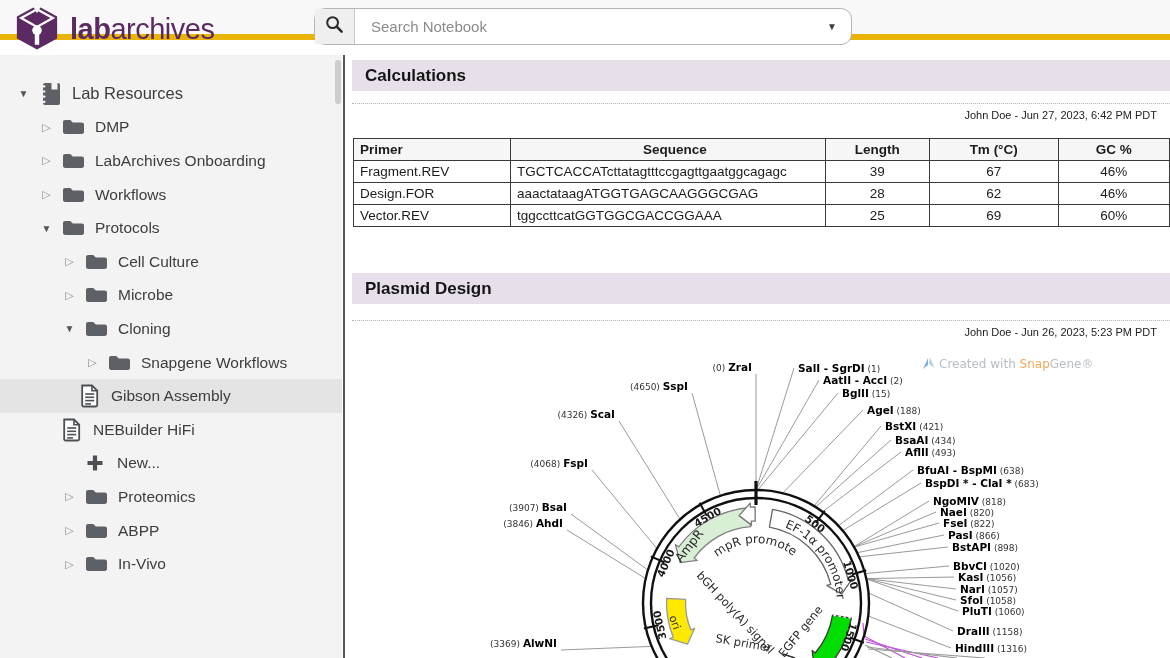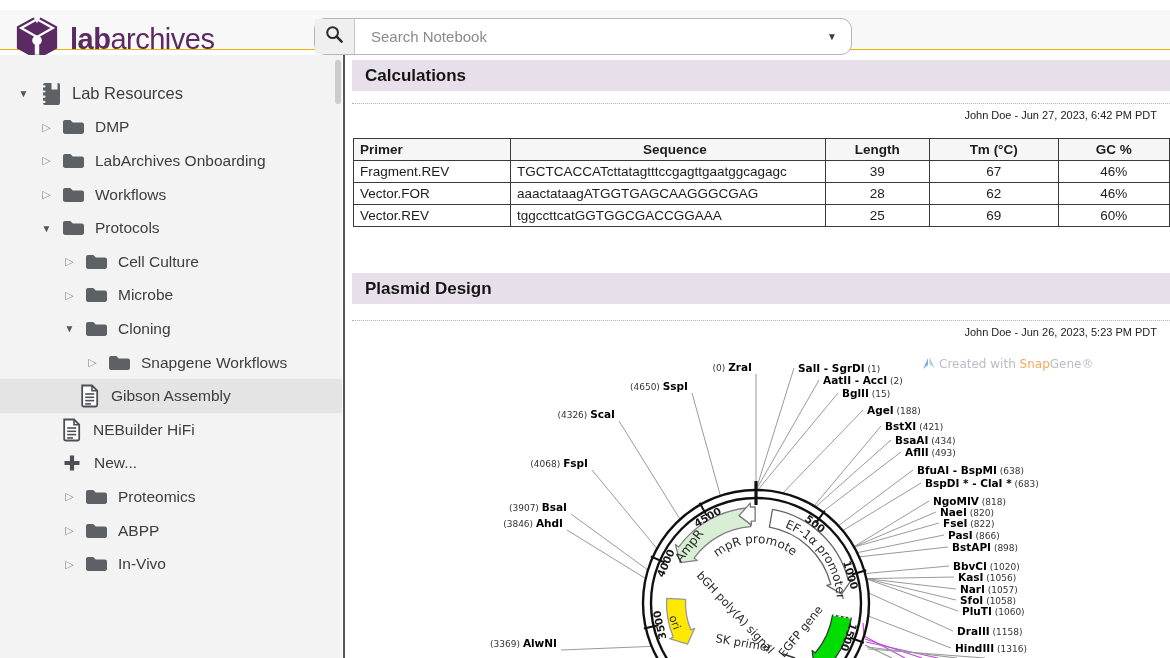--- a/index.html
+++ b/index.html
@@ -1,21 +1,21 @@
 <!DOCTYPE html>
 <html><head>
 <meta charset="utf-8">
 <style>
   html,body{margin:0;padding:0;}
   body{width:1170px;height:658px;overflow:hidden;background:#fff;
        font-family:"Liberation Sans",sans-serif;position:relative;}
 
   
-  .topbar{position:absolute;left:0;top:10px;width:1170px;height:40px;background:#f8f8f8;
-          border-bottom:1px solid #eab308;box-sizing:border-box;}
+  .topbar{position:absolute;left:0;top:0;width:1170px;height:40px;background:#f8f8f8;
+          border-bottom:6px solid #eab308;box-sizing:border-box;}
   .logo{position:absolute;left:14px;top:3px;display:flex;align-items:center;gap:10px;cursor:pointer;}
   .logo-text{font-size:29px;color:#5c2a62;letter-spacing:-0.5px;}
   .logo-text .b{font-weight:bold;}
   .searchbox{position:absolute;left:314px;top:8px;width:538px;height:37px;background:#fff;
              border:1px solid #b5b5b5;border-radius:11px;display:flex;align-items:stretch;box-sizing:border-box;}
   .search-seg{width:39px;background:#efefef;border-right:1px solid #c8c8c8;display:flex;
               align-items:center;justify-content:center;border-radius:2px 0 0 2px;}
   .searchbox input{flex:1;border:none;outline:none;background:transparent;font-size:15px;
                    color:#444;padding:0 0 0 16px;font-family:"Liberation Sans",sans-serif;}
   .searchbox input::placeholder{color:#8a8a8a;}
@@ -190,21 +190,21 @@
             <path d="M3.2 1.5 13 1.5 18.2 6.7 18.2 21C18.2 21.9 17.6 22.5 16.7 22.5L4.7 22.5C3.8 22.5 3.2 21.9 3.2 21Z" fill="#fff" stroke="#4c4f53" stroke-width="1.8"></path>
             <path d="M13 1.5 13 6.7 18.2 6.7" fill="none" stroke="#4c4f53" stroke-width="1.6"></path>
             <line x1="6.2" y1="10" x2="15.2" y2="10" stroke="#4c4f53" stroke-width="1.6"></line>
             <line x1="6.2" y1="13.3" x2="15.2" y2="13.3" stroke="#4c4f53" stroke-width="1.6"></line>
             <line x1="6.2" y1="16.6" x2="15.2" y2="16.6" stroke="#4c4f53" stroke-width="1.6"></line>
             <line x1="6.2" y1="19.9" x2="12" y2="19.9" stroke="#4c4f53" stroke-width="1.6"></line>
           </svg>
         </span>
         <span class="tlabel">NEBuilder HiFi</span>
       </div>
-      <div class="trow" style="padding-left: 38px;">
+      <div class="trow" style="padding-left: 61px;">
         <span class="caret"></span>
         <span class="ticon">
           <svg width="20" height="20" viewBox="0 0 20 20">
             <path d="M10 2.5 10 17.5 M2.5 10 17.5 10" stroke="#4c4f53" stroke-width="4.2"></path>
           </svg>
         </span>
         <span class="tlabel">New...</span>
       </div>
       <div class="trow" style="padding-left: 62px;">
         <span class="caret col">▷</span>
@@ -257,21 +257,21 @@
       </thead>
       <tbody>
         <tr>
           <td class="al">Fragment.REV</td>
           <td class="al">TGCTCACCATcttatagtttccgagttgaatggcagagc</td>
           <td class="ac">39</td>
           <td class="ac">67</td>
           <td class="ac">46%</td>
         </tr>
         <tr>
-          <td class="al">Vector.FOR</td>
+          <td class="al">Design.FOR</td>
           <td class="al">aaactataagATGGTGAGCAAGGGCGAG</td>
           <td class="ac">28</td>
           <td class="ac">62</td>
           <td class="ac">46%</td>
         </tr>
         <tr>
           <td class="al">Vector.REV</td>
           <td class="al">tggccttcatGGTGGCGACCGGAAA</td>
           <td class="ac">25</td>
           <td class="ac">69</td>

